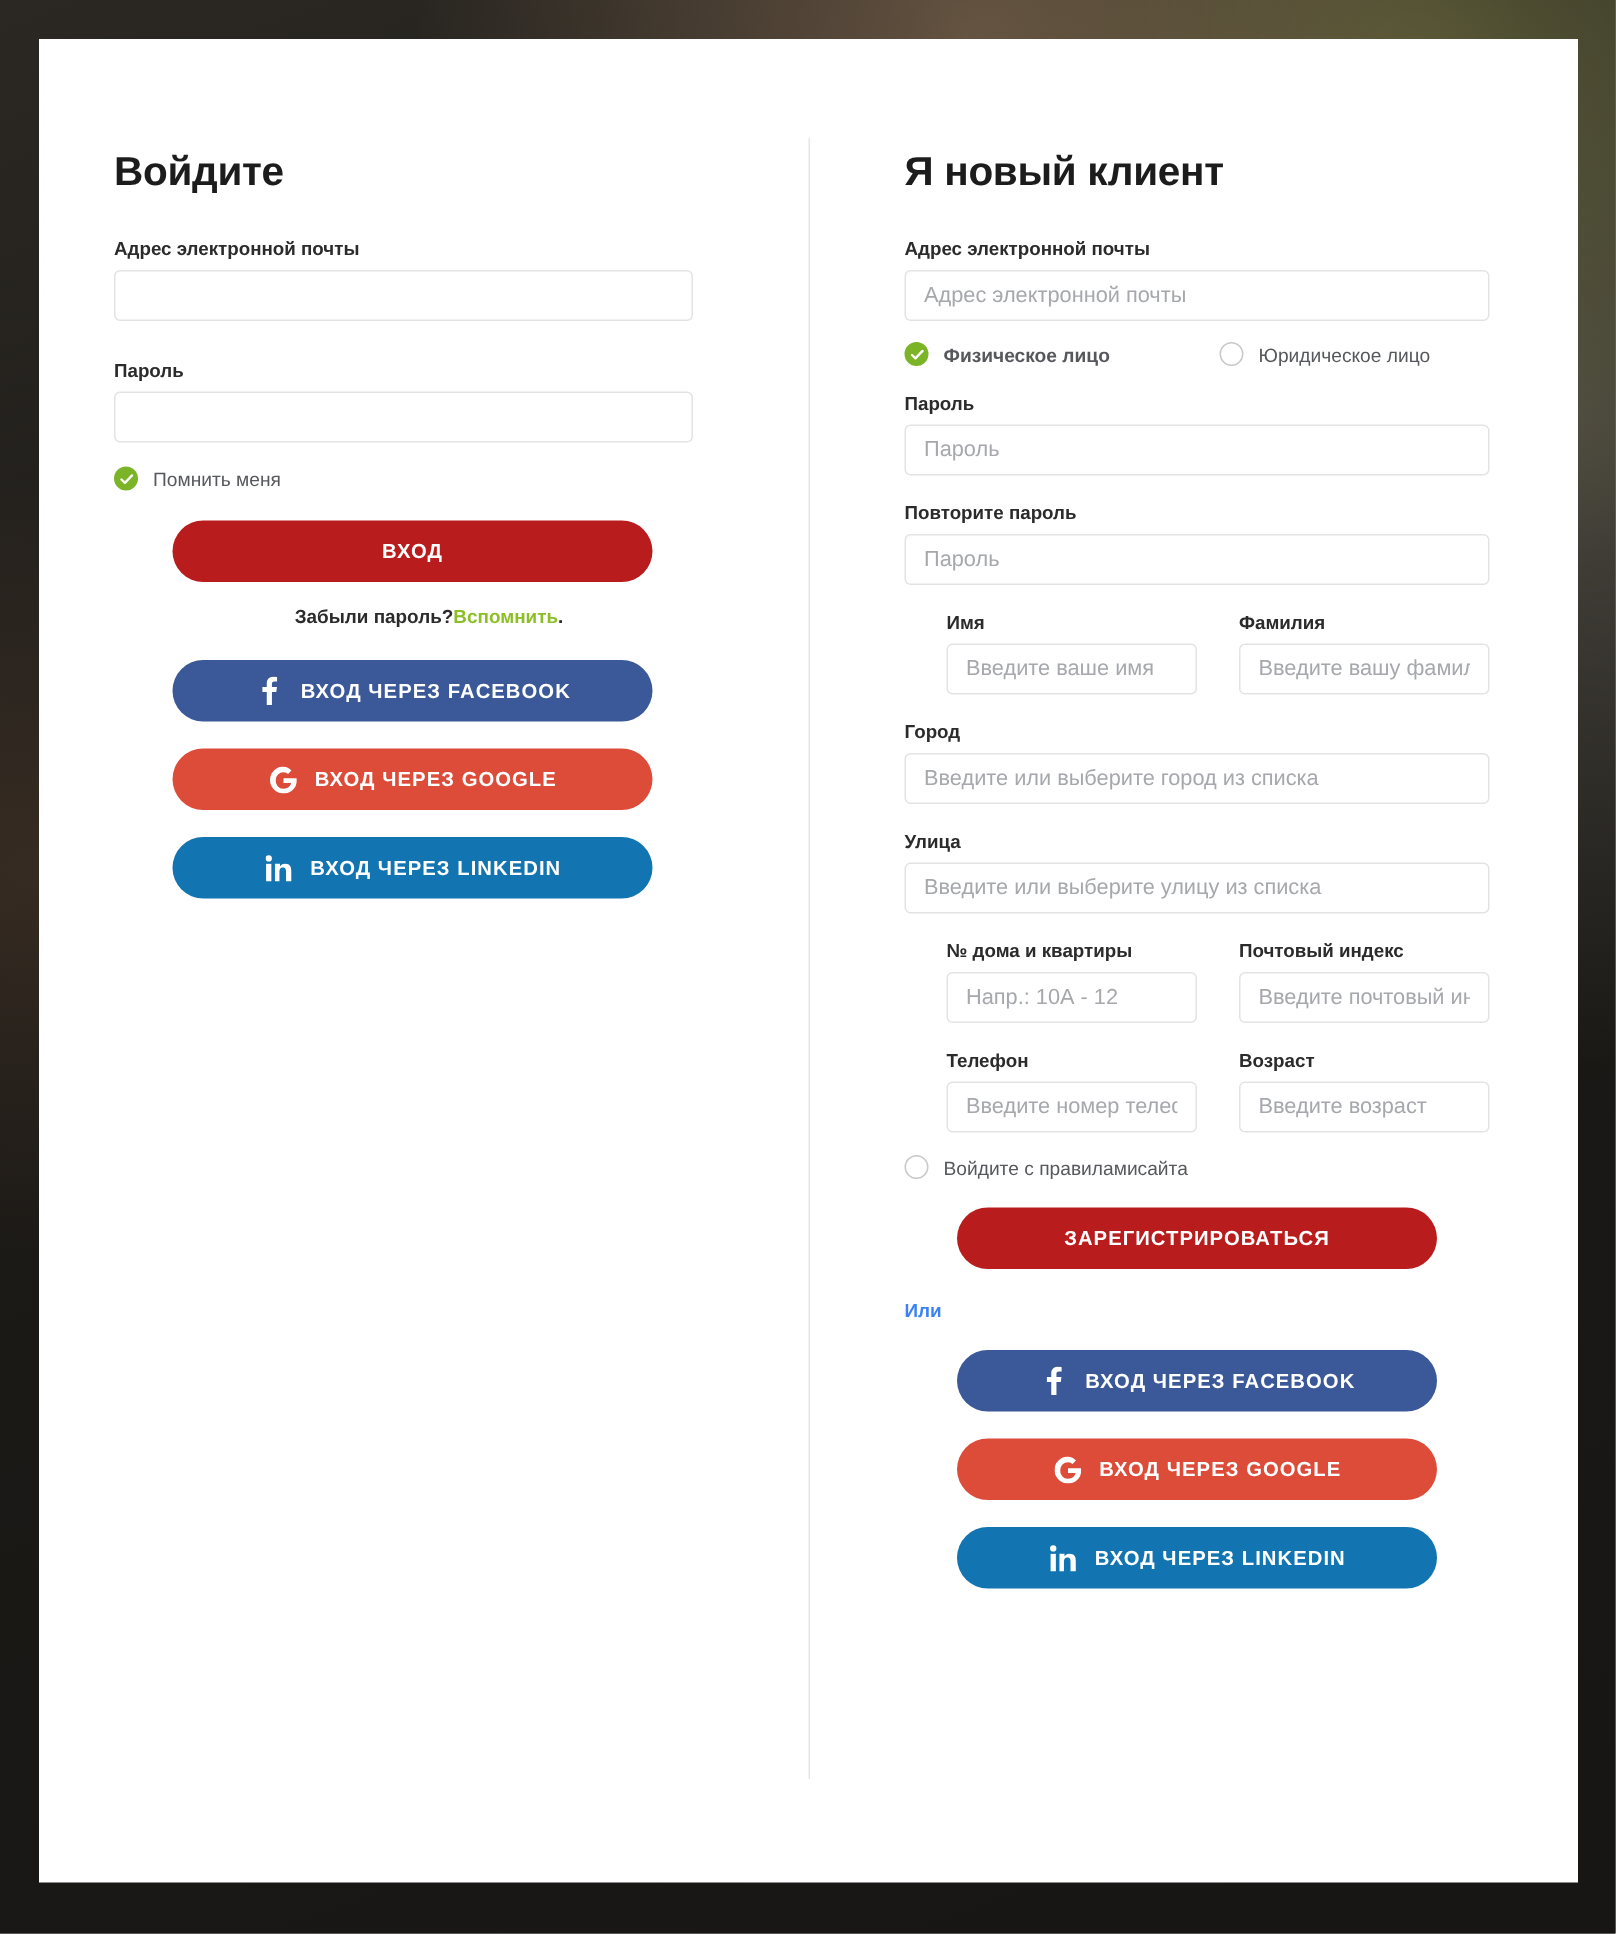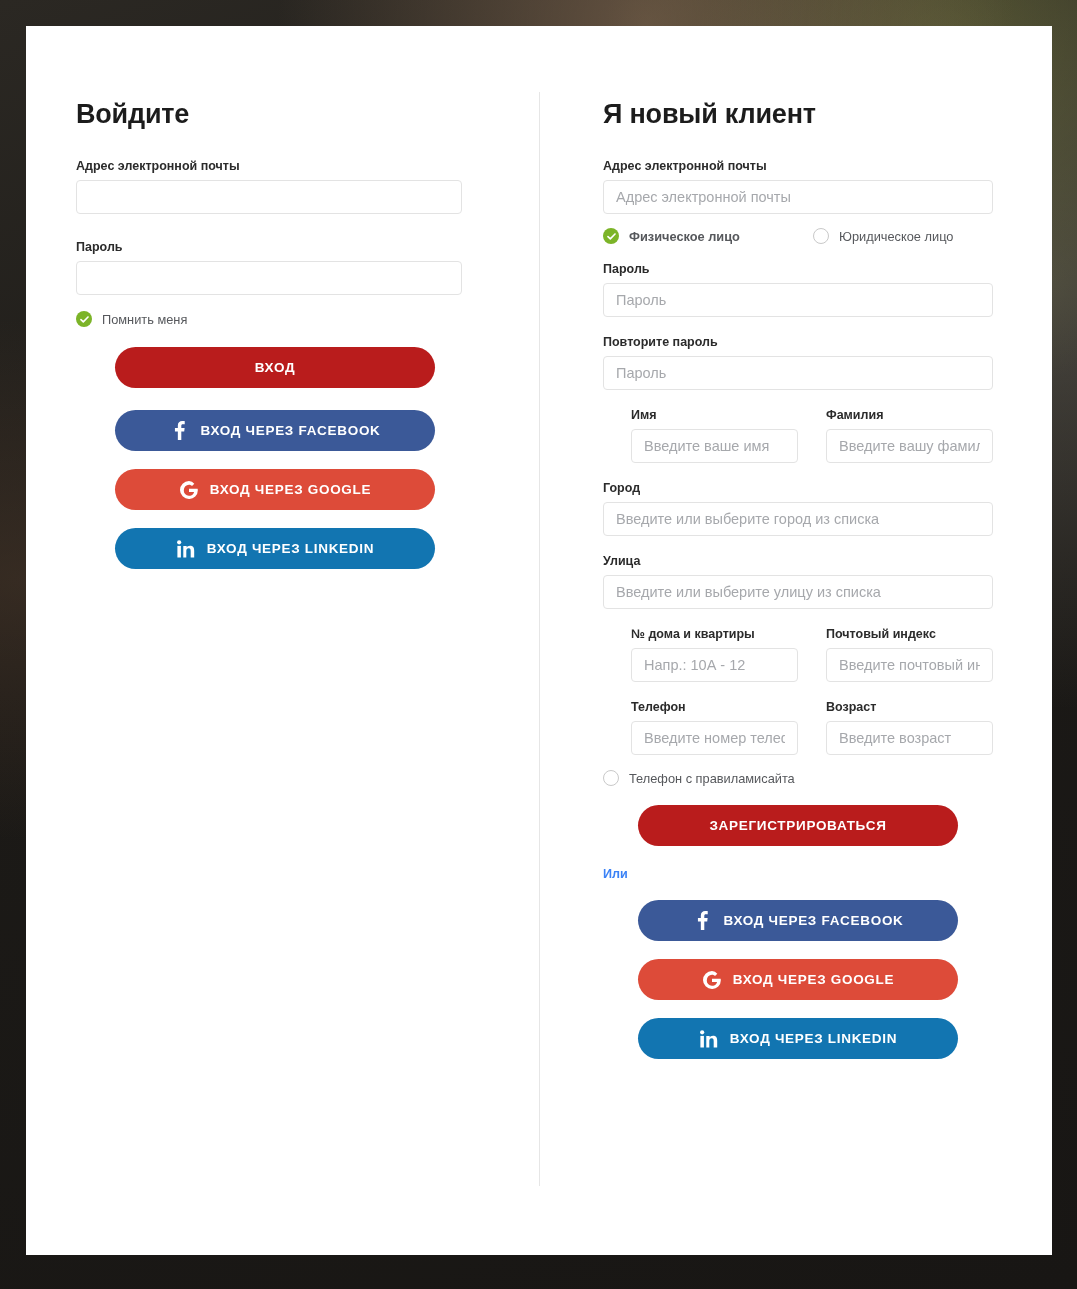--- a/index.html
+++ b/index.html
@@ -220,20 +220,23 @@
             <path d="M1.3 6.2 L4.4 9.2 L10.7 2.6" fill="none" stroke="#ffffff" stroke-width="2.1" stroke-linecap="round" stroke-linejoin="round"></path>
           </svg>
         </span>
         <span class="opt-label">Помнить меня</span>
       </div>
 
       <div class="btn-wrap-login" style="margin-top:20px;">
         <button class="btn btn-green">ВХОД</button>
       </div>
 
+      <div class="forgot" style="margin-top:16px;">
+        <span>Забыли пароль?</span><a href="#">Вспомнить</a><span>.</span>
+      </div>
 
       <div class="btn-wrap-login" style="margin-top:22px;">
         <button class="btn btn-facebook">
           <span class="bicon">
             <svg width="11" height="19" viewBox="0 0 11 19" aria-hidden="true">
               <path fill="#ffffff" d="M7.3 19V10.4h2.9l.43-3.36H7.3V4.9c0-.97.27-1.63 1.66-1.63h1.78V.27C10.43.19 9.38.1 8.15.1 5.59.1 3.84 1.66 3.84 4.53v2.51H.93v3.36h2.91V19H7.3z"></path>
             </svg>
           </span>
           <span>ВХОД ЧЕРЕЗ FACEBOOK</span>
         </button>
@@ -337,21 +340,21 @@
           <input class="txt-input" type="text" placeholder="Введите номер телефона" style="">
         </div>
         <div class="half">
           <label class="field-label">Возраст</label>
           <input class="txt-input" type="text" placeholder="Введите возраст" style="">
         </div>
       </div>
 
       <div class="optrow" style="margin-top:15px;">
         <span class="mark empty"></span>
-        <span class="opt-label">Телефон с правиламисайта</span>
+        <span class="opt-label">Войдите с правиламисайта</span>
       </div>
 
       <div class="btn-wrap-register" style="margin-top:19px;">
         <button class="btn btn-green">ЗАРЕГИСТРИРОВАТЬСЯ</button>
       </div>
 
       <div class="or-text" style="margin-top:21px;">Или</div>
 
       <div class="btn-wrap-register" style="margin-top:19px;">
         <button class="btn btn-facebook">

